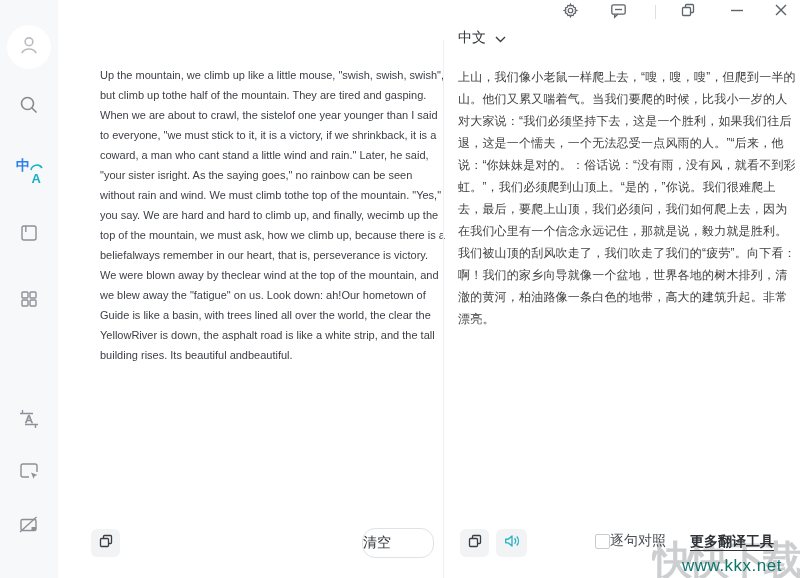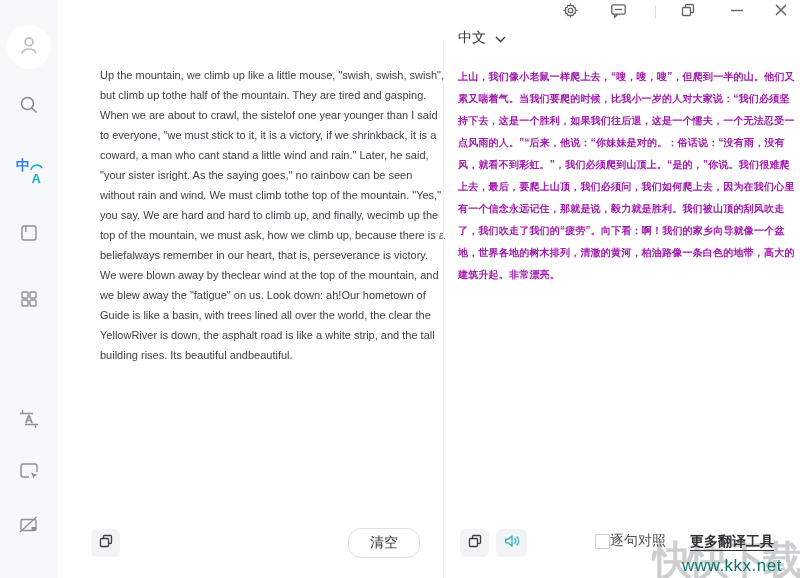--- a/index.html
+++ b/index.html
@@ -30,29 +30,29 @@
   
   .divider-v { position:absolute; left:443px; top:40px; bottom:0; width:1px; background:#f0f0f2; }
   .lang-row { position:absolute; top:27px; height:22px; display:flex; align-items:center; gap:9px;
               font-size:14px; color:#2f3338; cursor:pointer; }
   .lang-left { left:90px; }
   .lang-right { left:458px; }
 
   .src-text { position:absolute; left:100px; top:65px; width:346px;
               font-size:11px; line-height:20px; color:#3b3e44; white-space:pre-wrap; }
   .tgt-text { position:absolute; left:458px; top:66px; width:338px;
-              font-size:10px; line-height:22px; color:#a21caf; letter-spacing:.2px;font-weight:bold; }
+              font-size:12px; line-height:22px; color:#404040; letter-spacing:.2px; }
 
   
   .icon-btn { position:absolute; top:529px; width:29px; height:28px; border-radius:6px;
               background:#f1f3f5; display:flex; align-items:center; justify-content:center;
               cursor:pointer; z-index:3; }
-  .clear-btn { position:absolute; left:348px; top:528px; width:72px; height:30px;
+  .clear-btn { position:absolute; left:362px; top:528px; width:72px; height:30px;
                background:#ffffff; border:1px solid #dfe2e6; border-radius:13px;
-               font-size:14px; color:#2f3338; display:flex; align-items:center; justify-content:center;
+               font-size:14px; color:#2f3338; display:flex; align-items:center; 
                cursor:pointer; z-index:3; }
   .compare-row { position:absolute; left:595px; top:532px; display:flex; align-items:center; gap:0; z-index:3; }
   .checkbox { width:15px; height:15px; border:1px solid #c8ccd1; border-radius:2px; background:#fff; cursor:pointer; }
   .compare-label { font-size:14px; color:#4a4d52; }
   .more-tools { position:absolute; left:690px; top:533px; font-size:14px; font-weight:600;
                 color:#2f3338; text-decoration:underline; text-underline-offset:4px;
                 cursor:pointer; z-index:3; }
 
   
   .wm-stamp { position:absolute; left:652px; top:512px; width:148px; height:48px; overflow:hidden;

